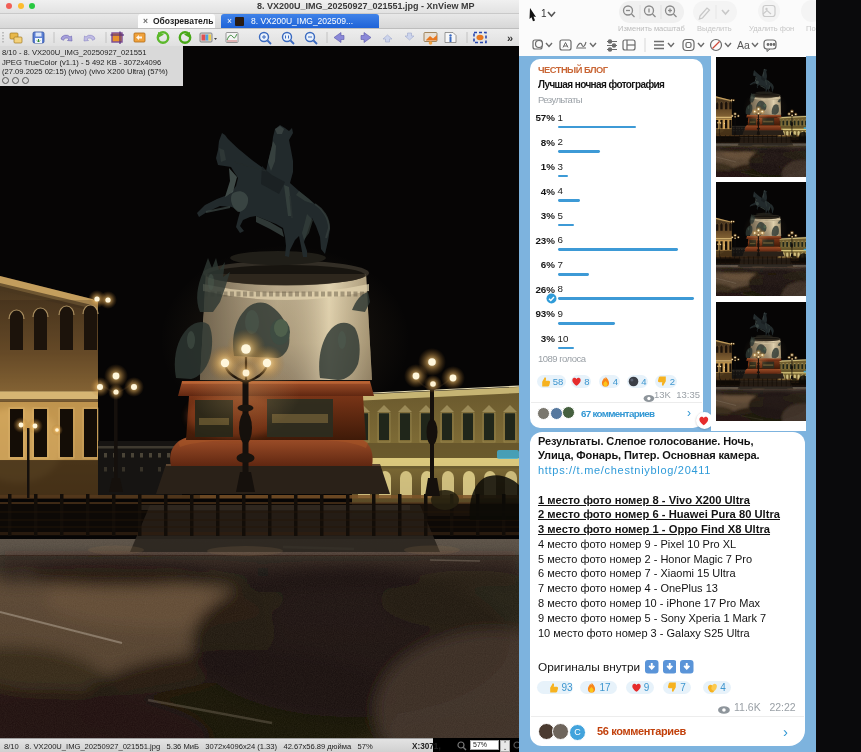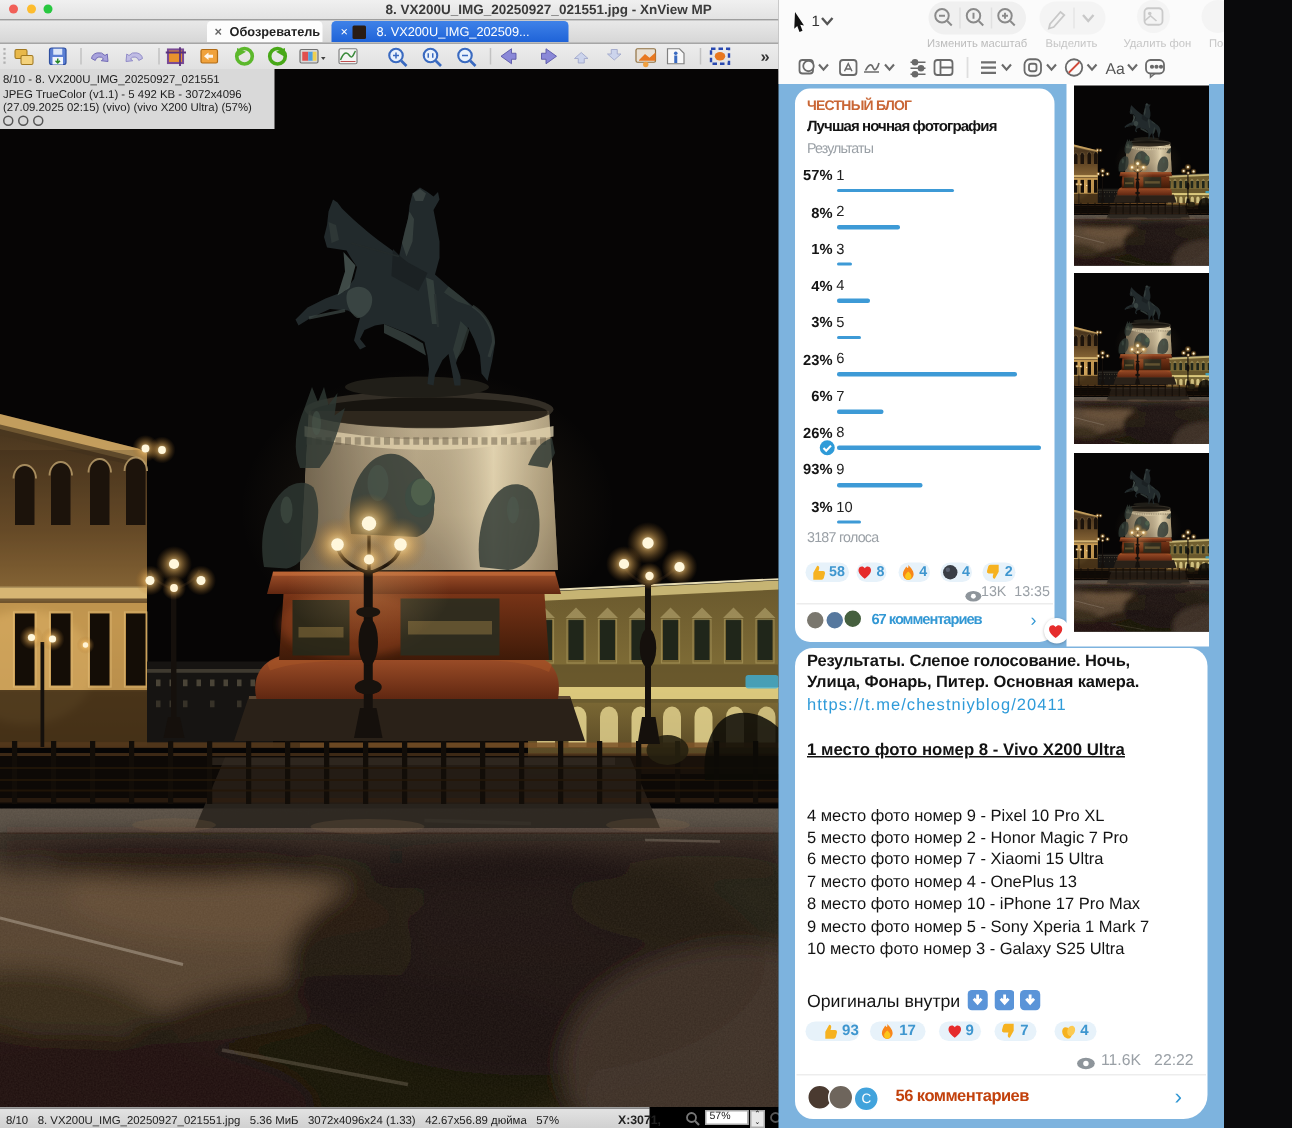--- a/index.html
+++ b/index.html
@@ -22,21 +22,21 @@
   font-size:7.6px;color:#1c1c1c;line-height:9.6px;padding:2px 0 0 2px;box-sizing:border-box;white-space:nowrap;}
 #statusbar{position:absolute;left:0;top:738px;width:433px;height:14px;
   background:linear-gradient(#e3e3e3,#cfcfcf);border-top:1px solid #9e9e9e;
   font-size:7.6px;color:#222;}
 #rtoolbar{position:absolute;left:519px;top:0;width:297px;height:56px;background:#fbfbfb;}
 #chat{position:absolute;left:519px;top:56px;width:297px;height:696px;background:#7db3de;}
 #blackcol{position:absolute;left:816px;top:0;width:45px;height:752px;background:#0a0a0c;}
 .bubble{position:absolute;background:#fff;}
 .gray{color:#9aa0a6;}
 .pill{position:absolute;height:13px;border-radius:6.5px;background:#e7f2fa;
-  font-size:9.5px;font-weight:bold;color:#3e96cf;display:flex;align-items:center;justify-content:center;gap:2px;}
+  font-size:9.5px;font-weight:normal;color:#3e96cf;display:flex;align-items:center;justify-content:center;gap:2px;}
 .av{position:absolute;border-radius:50%;border:1.5px solid #fff;box-sizing:border-box;}
 </style>
 </head>
 <body>
 
 <div id="xn">
   <div id="titlebar">
     <div class="tl" style="left:6px;background:#f15f57"></div>
     <div class="tl" style="left:17.6px;background:#fdbc2e"></div>
     <div class="tl" style="left:29.4px;background:#28c840"></div>
@@ -669,21 +669,21 @@
     <div class="onum" style="top:307.9px;">9</div>
     <div class="pbar" style="top:321.9px;width:57px;"></div>
   <div class="pct" style="top:333px;">3%</div>
     <div class="onum" style="top:333px;">10</div>
     <div class="pbar" style="top:346.5px;width:16px;"></div>
   <svg width="11" height="11" style="position:absolute;left:545.5px;top:293px;">
       <circle cx="5.5" cy="5.5" r="5" fill="#2f9bd8"></circle>
       <path d="M3,5.7 l1.8,1.8 l3.2,-3.4" stroke="#fff" stroke-width="1.4" fill="none"></path>
     </svg>
 </div>
-<div style="position:absolute;left:538px;top:353px;font-size:9.5px;letter-spacing:-0.5px;" class="gray">3187 голоса</div>
+<div style="position:absolute;left:538px;top:353px;font-size:9.5px;letter-spacing:-0.5px;" class="gray">1089 голоса</div>
 <div class="pill" style="left:537px;top:374.5px;width:29px;"><svg width="11" height="11">
       <use href="#eThumb"></use>
     </svg>58</div>
 <div class="pill" style="left:570.5px;top:374.5px;width:20px;"><svg width="11" height="11">
       <use href="#eHeart"></use>
     </svg>8</div>
 <div class="pill" style="left:598.5px;top:374.5px;width:21px;"><svg width="11" height="11">
       <use href="#eFire"></use>
     </svg>4</div>
 <div class="pill" style="left:627px;top:374.5px;width:21px;"><svg width="11" height="11">
@@ -715,22 +715,22 @@
     <use href="#photoG"></use>
   </svg>
 <svg width="90" height="119" viewBox="10 68 500 661" preserveAspectRatio="none" style="position:absolute;left:716px;top:302px;">
     <use href="#photoG"></use>
   </svg>
 
 <div class="bubble" style="left:530px;top:431.5px;width:275px;height:314.5px;border-radius:12px 12px 16px 12px;"></div>
 <div style="position:absolute;left:538px;top:433.5px;font-size:11px;line-height:14.8px;color:#131313;font-weight:bold;letter-spacing:-0.1px;">Результаты. Слепое голосование. Ночь,<br>Улица, Фонарь, Питер. Основная камера.<br><span style="font-weight:normal;color:#2f9bd9;letter-spacing:0.7px;">https://t.me/chestniyblog/20411</span></div>
 <div style="position:absolute;left:538px;top:492.5px;font-size:11px;line-height:14.8px;color:#131313;">
 <span style="font-weight:bold;text-decoration:underline;font-size:11.2px;letter-spacing:0px;">1 место фото номер 8 - Vivo X200 Ultra</span><br>
-<br>
-<br>
+<span style="font-weight:bold;text-decoration:underline;font-size:11.2px;letter-spacing:0px;">2 место фото номер 6 - Huawei Pura 80 Ultra</span><br>
+<span style="font-weight:bold;text-decoration:underline;font-size:11.2px;letter-spacing:0px;">3 место фото номер 1 - Oppo Find X8 Ultra</span><br>
 4 место фото номер 9 - Pixel 10 Pro XL<br>
 5 место фото номер 2 - Honor Magic 7 Pro<br>
 6 место фото номер 7 - Xiaomi 15 Ultra<br>
 7 место фото номер 4 - OnePlus 13<br>
 8 место фото номер 10 - iPhone 17 Pro Max<br>
 9 место фото номер 5 - Sony Xperia 1 Mark 7<br>
 10 место фото номер 3 - Galaxy S25 Ultra</div>
 <div style="position:absolute;left:538px;top:660px;font-size:11.8px;color:#131313;letter-spacing:0px;">Оригиналы внутри</div>
 <svg width="13.5" height="13.5" style="position:absolute;left:645px;top:660px;">
     <rect width="13.5" height="13.5" rx="3" fill="#5a94d8"></rect>

